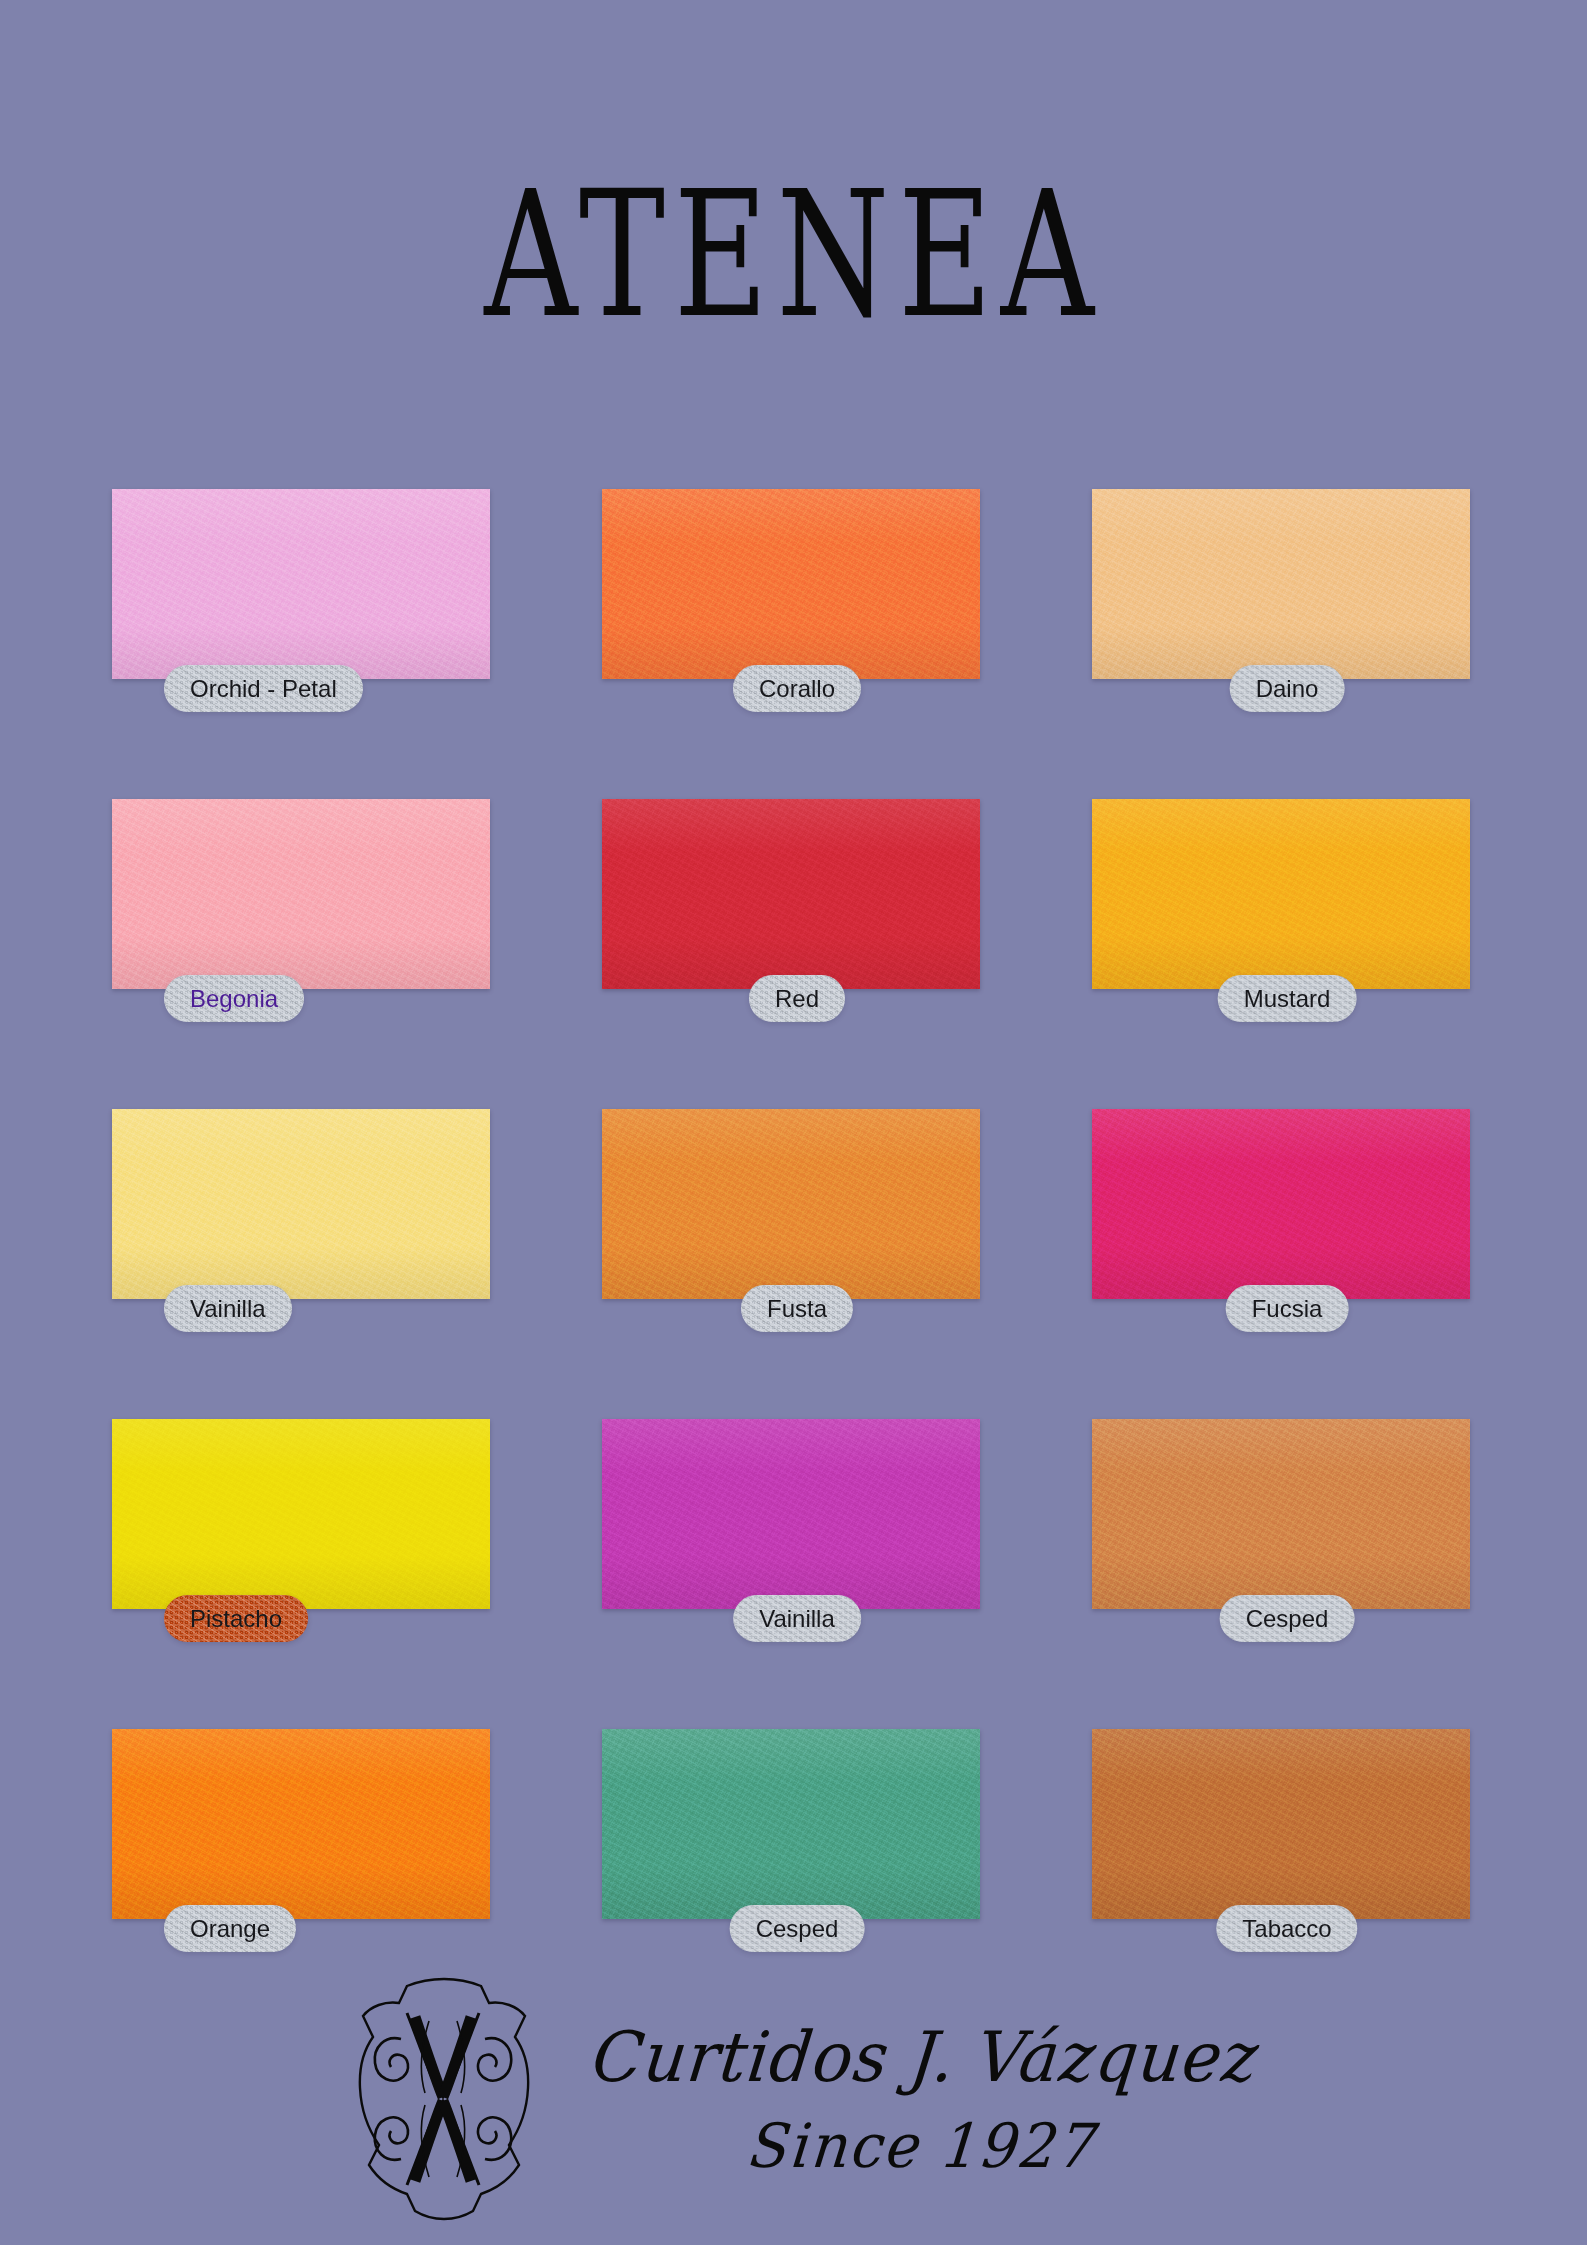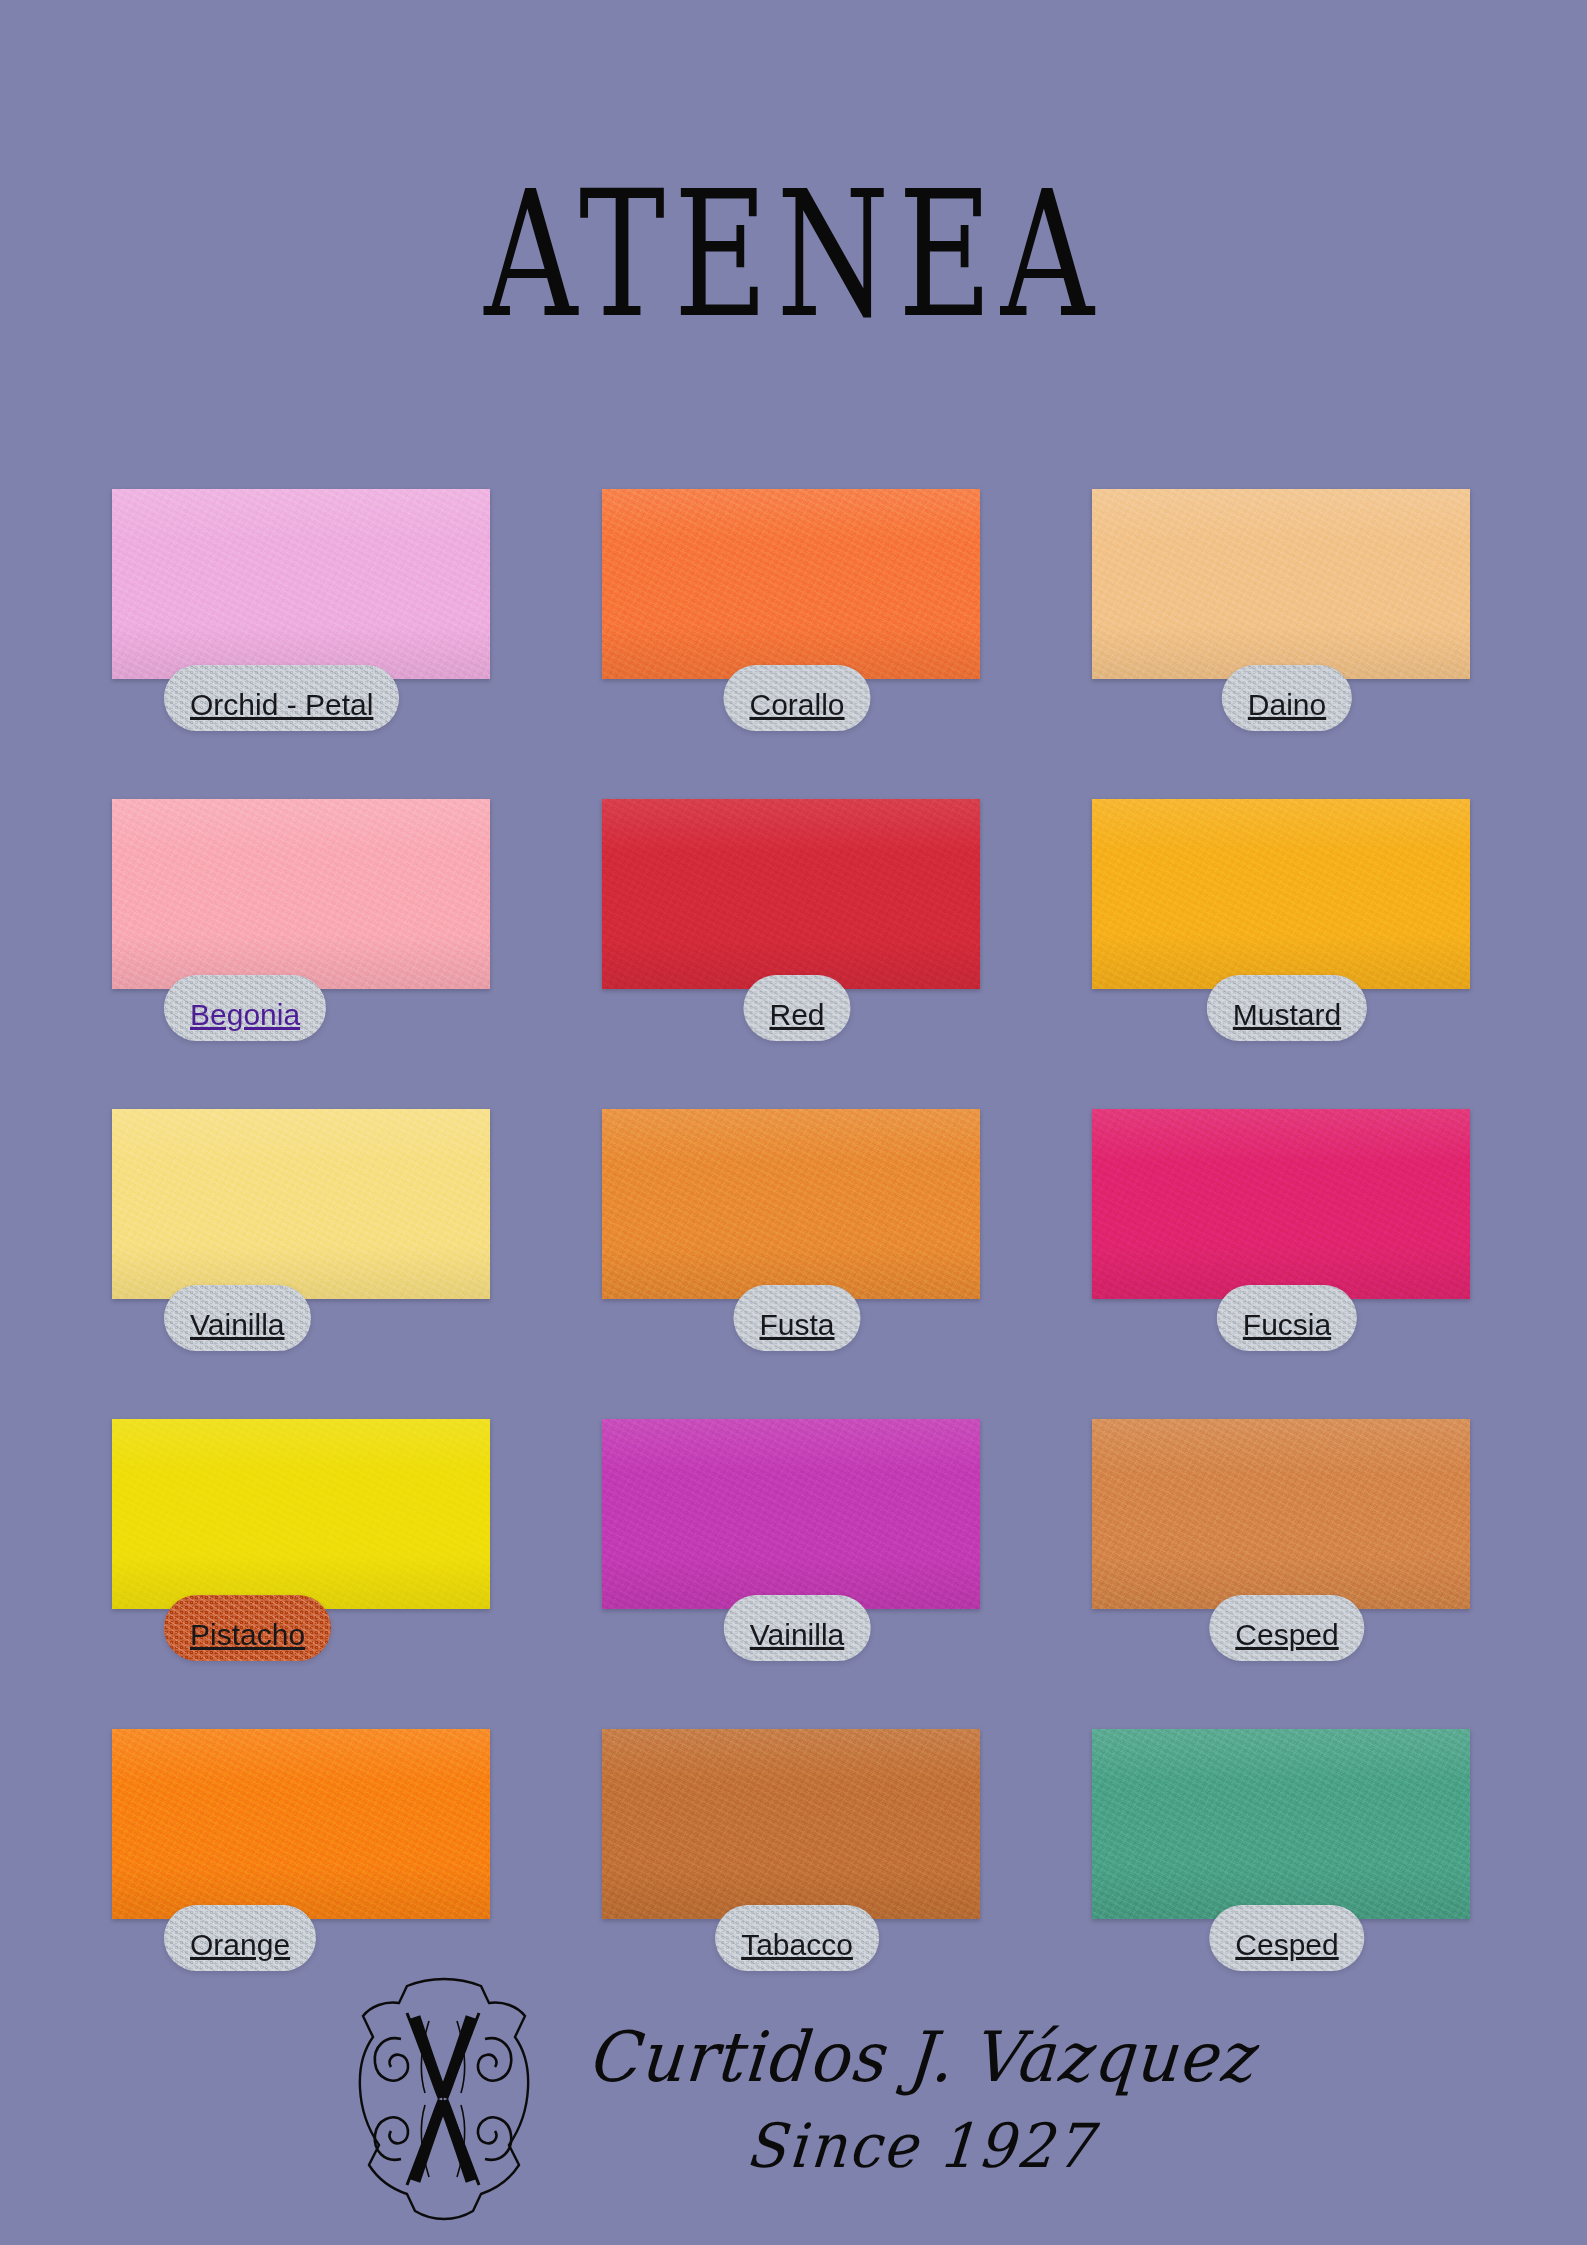--- a/index.html
+++ b/index.html
@@ -96,29 +96,28 @@
       rgba(0,0,0,0.00) 72%,
       rgba(0,0,0,0.07) 100%);
     pointer-events: none;
   }
 
   
   .label {
     position: absolute;
     top: 176px;
     display: inline-block;
-    padding: 22px 26px 9px 26px;
+    padding: 10px 26px 9px 26px;
     border-radius: 34px;
     background: #c2c8d1;
     color: #17181c;
-    font-size: 30px;
+    font-size: 24px;
     line-height: 1.18;
     white-space: nowrap;
     box-shadow: 0 2px 5px rgba(40,40,70,0.18);
-    text-decoration: underline;
   }
   .label::after {
     content: "";
     position: absolute;
     inset: 0;
     border-radius: 34px;
     opacity: 0.45;
     background-image:
       repeating-linear-gradient(33deg,
         rgba(255,255,255,0.60) 0px, rgba(255,255,255,0.60) 1px,
@@ -234,26 +233,26 @@
       </div>
       <div class="cell">
         <div class="swatch" style="background: rgb(212, 134, 74);"></div>
         <div class="label align-center" style="background: rgb(194, 200, 209); color: rgb(23, 24, 28);"><span>Cesped</span></div>
       </div>
       <div class="cell">
         <div class="swatch" style="background: rgb(248, 129, 19);"></div>
         <div class="label align-left" style="background: rgb(194, 200, 209); color: rgb(23, 24, 28);"><span>Orange</span></div>
       </div>
       <div class="cell">
+        <div class="swatch" style="background: rgb(75, 162, 135);"></div>
+        <div class="label align-center" style="background: rgb(194, 200, 209); color: rgb(23, 24, 28);"><span>Cesped</span></div>
+      </div>
+      <div class="cell">
         <div class="swatch" style="background: rgb(194, 114, 55);"></div>
         <div class="label align-center" style="background: rgb(194, 200, 209); color: rgb(23, 24, 28);"><span>Tabacco</span></div>
-      </div>
-      <div class="cell">
-        <div class="swatch" style="background: rgb(75, 162, 135);"></div>
-        <div class="label align-center" style="background: rgb(194, 200, 209); color: rgb(23, 24, 28);"><span>Cesped</span></div>
       </div>
     </div>
 
   <div id="footer">
 
     <div id="brand-mark">
       <svg width="230" height="250" viewBox="0 0 230 250" fill="none" xmlns="http://www.w3.org/2000/svg" aria-hidden="true">
 
         <path d="M115 6 C128 6 142 9 152 13 L160 30 C174 28 188 33 196 43
                  L186 64 C196 78 200 96 199 115 C198 136 191 156 180 172

